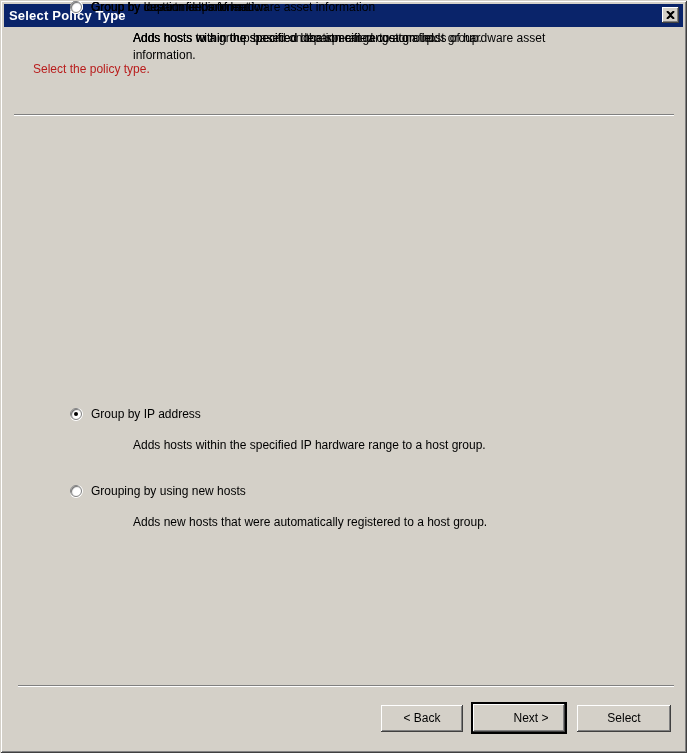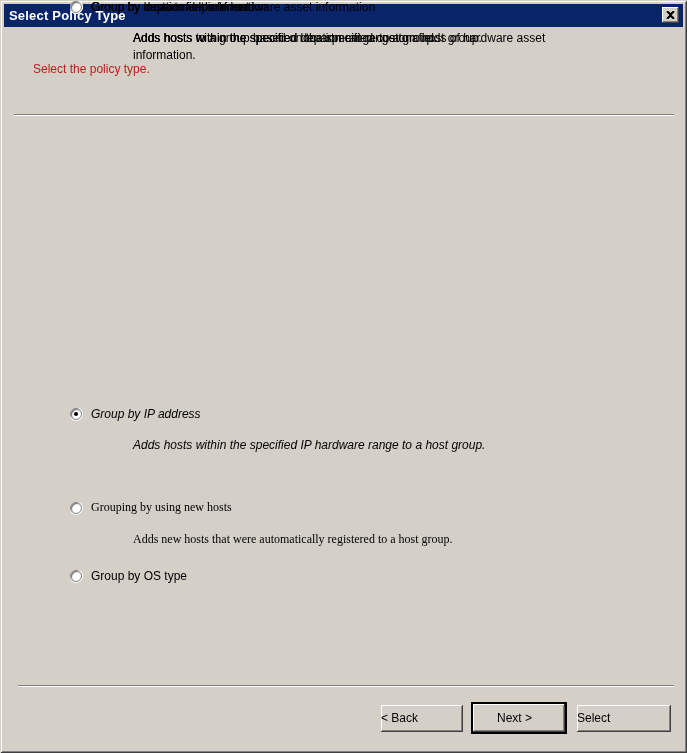--- a/index.html
+++ b/index.html
@@ -65,22 +65,22 @@
   .sep-bottom { left: 18px; width: 656px; top: 685px; }
   
   .option {
     position: absolute;
     left: 70px;
     width: 560px;
   }
   .option:nth-of-type(1) { top: 162px; }
   .option:nth-of-type(2) { top: 244px; }
   .option:nth-of-type(3) { top: 326px; }
-  .option:nth-of-type(4) { top: 407px; font-style: italic; }
-  .option:nth-of-type(5) { top: 500px; font-family: Liberation Serif, serif; }
+  .option:nth-of-type(4) { top: 407px; }
+  .option:nth-of-type(5) { top: 484px; }
   .option:nth-of-type(6) { top: 569px; }
   .option-row {
     display: flex;
     align-items: center;
   }
   .radio {
     width: 12px; height: 12px;
     border-radius: 50%;
     background: #ffffff;
     border: 1px solid #808080;
@@ -117,20 +117,21 @@
     height: 27px;
     background: #d4d0c8;
     box-shadow:
       inset -1px -1px 0 #404040,
       inset 1px 1px 0 #ffffff,
       inset -2px -2px 0 #808080,
       inset 2px 2px 0 #d4d0c8;
     font-family: "Liberation Sans", sans-serif;
     font-size: 12px;
     color: #000000;
+    text-align: center;
     line-height: 27px;
     cursor: default;
   }
   .btn-back   { left: 381px; top: 705px; width: 82px; }
   .btn-next   { left: 471px; top: 702px; width: 96px; height: 32px; line-height: 28px;
                 border: 2px solid #000000; padding-left: 24px; }
   .btn-cancel { left: 577px; top: 705px; width: 94px; }
 </style>
 </head>
 <body>
@@ -163,24 +164,20 @@
 
   <div class="option">
     <div class="option-row">
       <span class="radio"></span>
       <span class="option-label">Grouping by using new hosts</span>
     </div>
     <div class="option-desc">Adds new hosts that were automatically registered to a host group.</div>
   </div>
 
   <div class="option">
-    <div class="option-row">
-      <span class="radio"></span>
-      <span class="option-label">Group by OS type</span>
-    </div>
   </div>
 
   <div class="option">
     <div class="option-row">
       <span class="radio"></span>
       <span class="option-label">Group by custom fields of hardware asset information</span>
     </div>
     <div class="option-desc">Adds hosts to a group based on the specified custom fields of hardware asset information.</div>
   </div>
 

